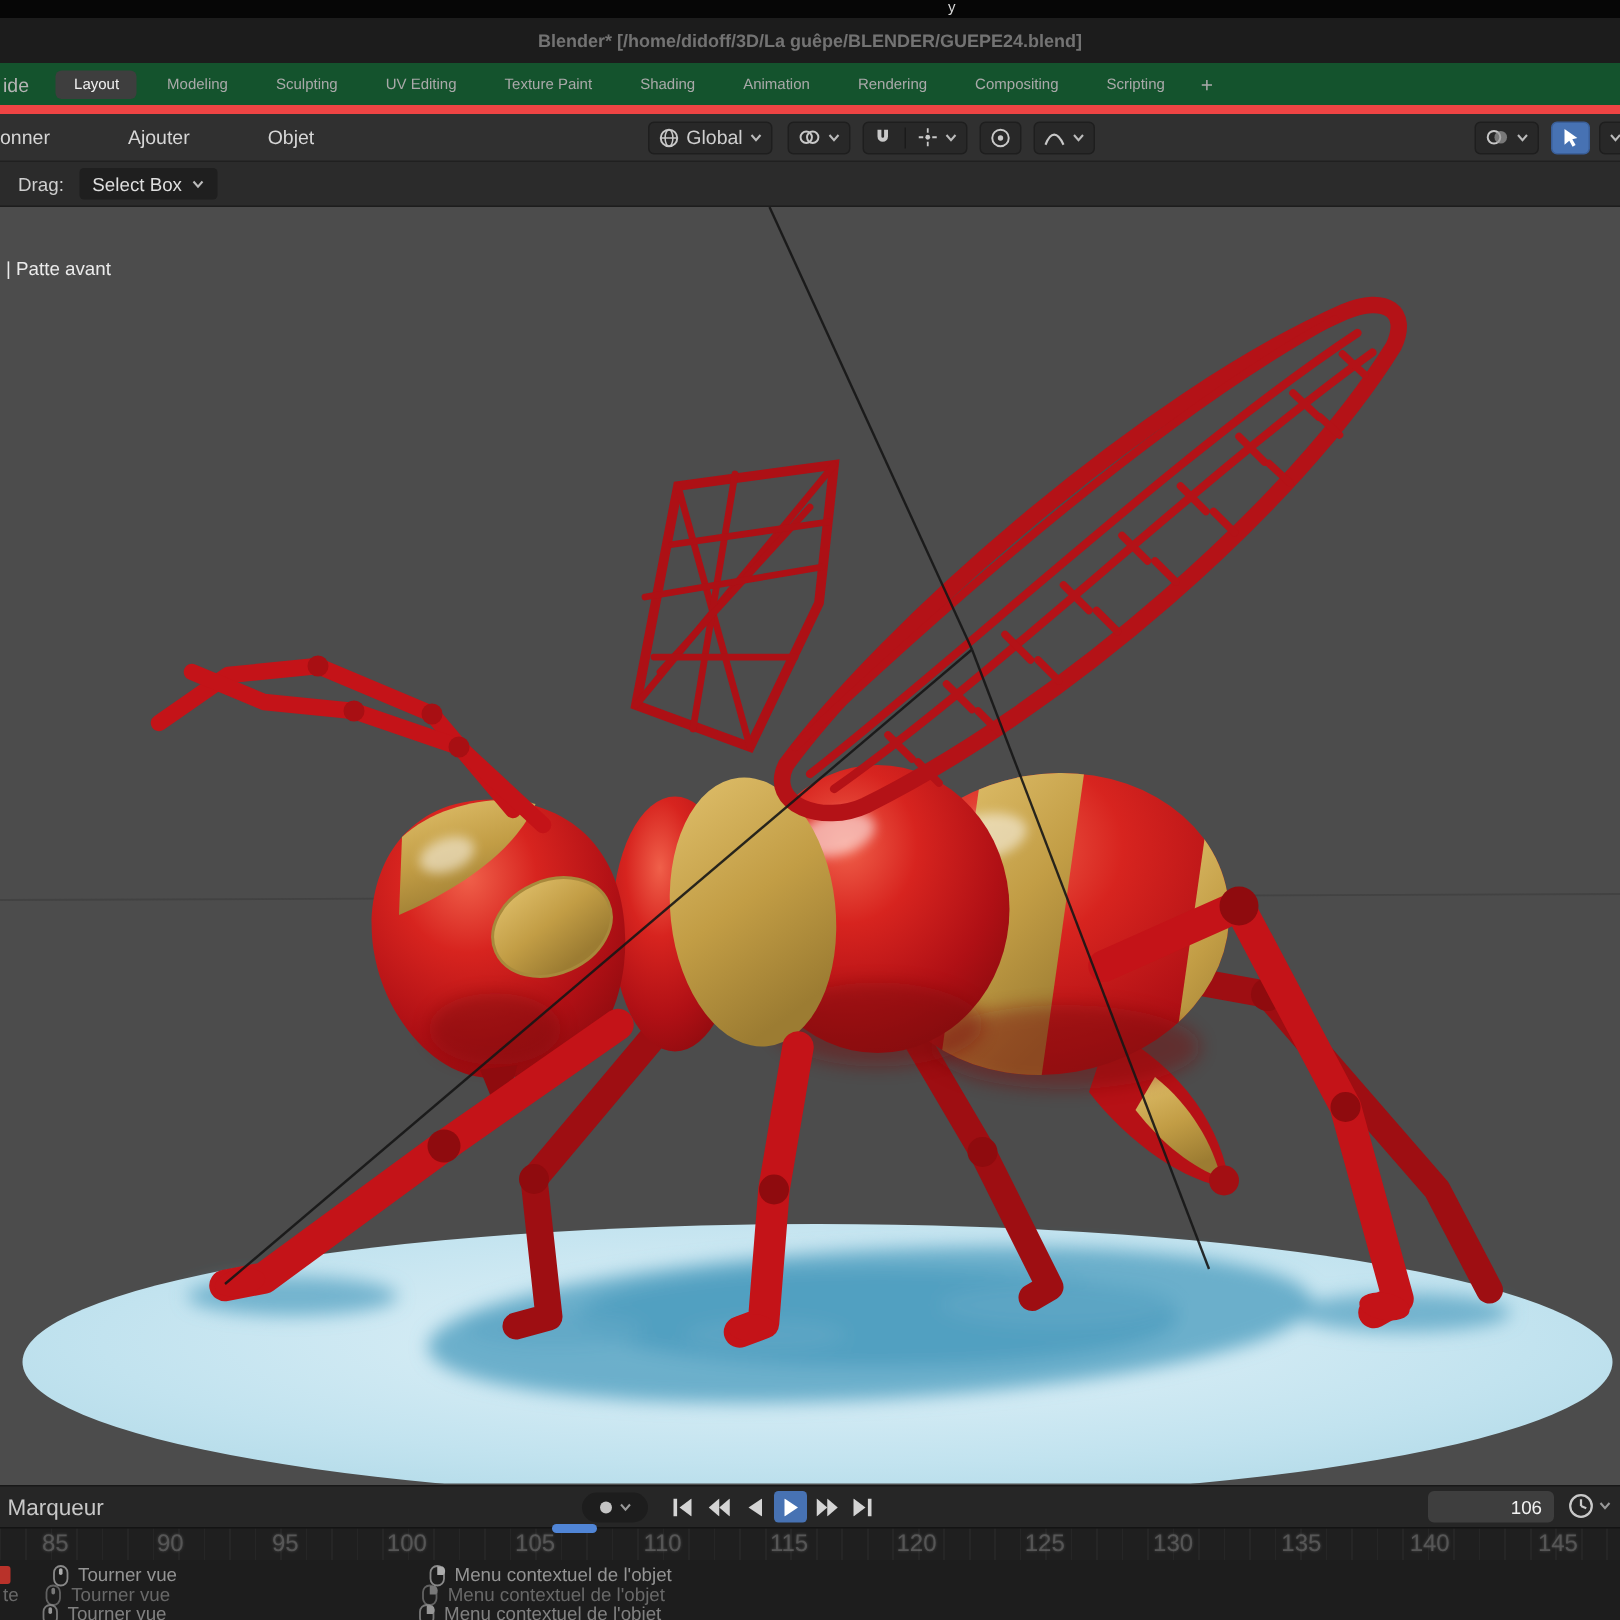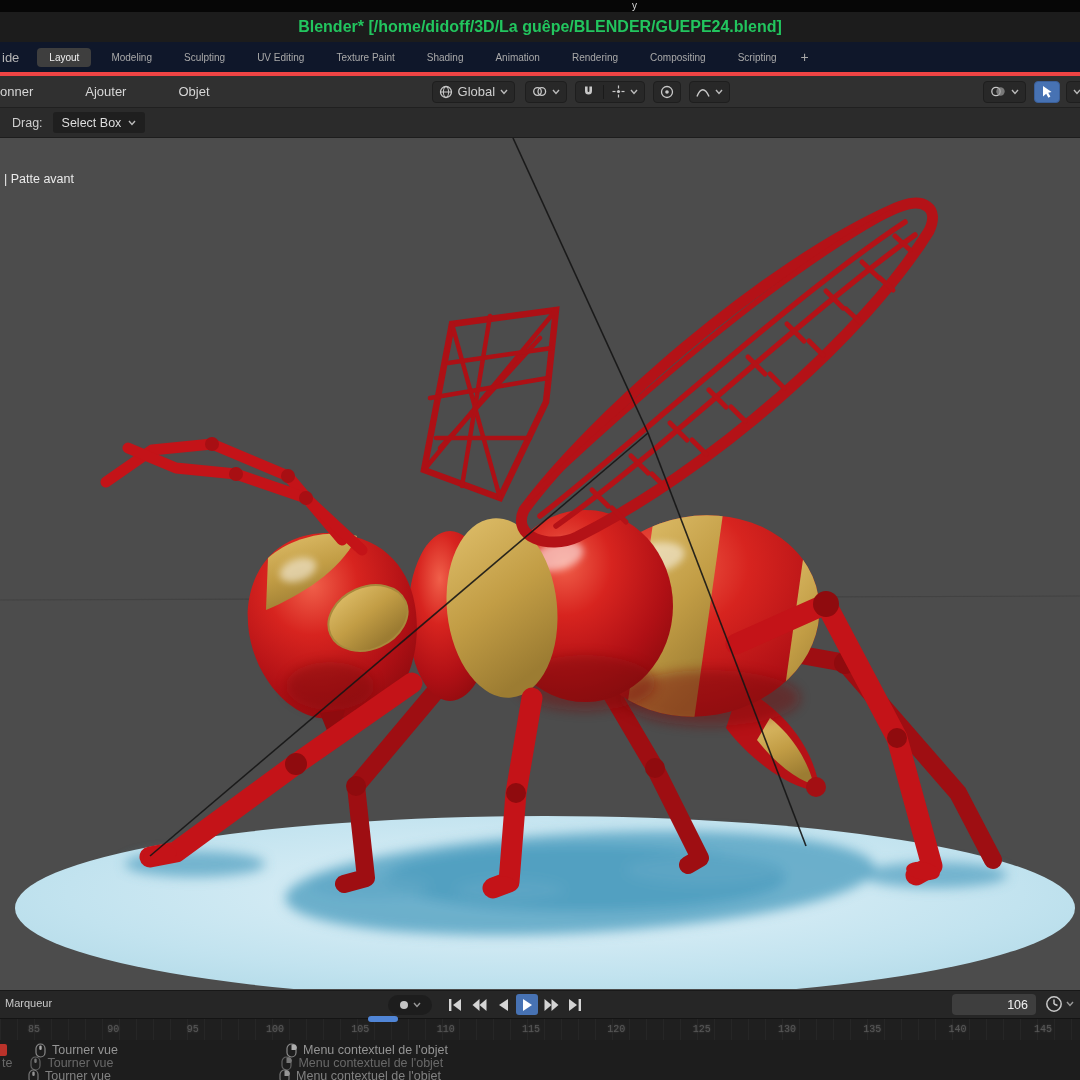--- a/index.html
+++ b/index.html
@@ -7,24 +7,24 @@
               font-family:"Liberation Sans", sans-serif; }
   #app { position:relative; width:1080px; height:1080px; overflow:hidden; background:#4c4c4c; }
   .row { position:absolute; left:0; right:0; display:flex; align-items:center; }
 
   
   #edge-strip { top:0; height:12px; background:#060606; }
   #edge-strip span { position:absolute; left:632px; top:0; font-size:10px; color:#d8d8d8; }
 
   
   #title-bar { top:12px; height:30px; background:#1c1c1c; justify-content:center; }
-  #title-bar span { font-size:16px; font-weight:bold; color:#22c55e; }
-
-  
-  #tabs-row { top:42px; height:34px; background:#0f172a; border-bottom:4px solid #ef4444; }
+  #title-bar span { font-size:12px; font-weight:bold; color:#737373; }
+
+  
+  #tabs-row { top:42px; height:34px; background:#14532d; border-bottom:6px solid #ef4444; }
   .menu-partial { font-size:13px; color:#b5b5b5; padding:0 14px 0 2px; }
   .tab { margin:0 4px; padding:4px 12px; border-radius:4px; font-size:10px; color:#a9a9a9; cursor:default; }
   .tab.active { background:#3e3e3e; color:#f2f2f2; }
   .tab-add { font-size:14px; color:#a9a9a9; padding:0 8px; }
 
   
   #header-row { top:76px; height:32px; background:#303030; border-bottom:1px solid #202020; font-size:13px; color:#d6d6d6; }
   .hmenu { padding:0 26px; }
   .pill { height:22px; background:#282828; border:1px solid #1e1e1e; border-radius:4px;
           display:flex; align-items:center; gap:5px; padding:0 6px; color:#cfcfcf; }
@@ -36,36 +36,36 @@
   #tool-row { top:108px; height:30px; background:#2b2b2b; border-bottom:1px solid #1d1d1d; padding-left:12px; gap:10px; font-size:12.5px; color:#cfcfcf; }
   .tool-btn { height:21px; background:#1f1f1f; border-radius:3px; display:flex; align-items:center; gap:7px; padding:0 9px; color:#dedede; }
 
   
   #viewport { position:absolute; top:138px; left:0; width:1080px; height:851px; background:#4c4c4c; overflow:hidden; }
   #viewport svg { position:absolute; inset:0; }
   #viewport-overlay-text { position:absolute; left:4px; top:34px; font-size:12.5px; color:#ebebeb; }
 
   
   #timeline-bar { top:990px; height:28px; background:#262626; border-top:1px solid #181818; }
-  #marker-menu { position:absolute; left:5px; top:6px; font-size:11px; color:#c8c8c8; }
+  #marker-menu { position:absolute; left:5px; top:6px; font-size:15px; color:#c8c8c8; }
   #playback-cluster { position:absolute; left:388px; top:3px; display:flex; align-items:center; gap:12px; }
   #record-pill { width:44px; height:20px; background:#1d1d1d; border-radius:10px; display:flex; align-items:center; justify-content:center; gap:5px; }
   #record-dot { width:8px; height:8px; border-radius:50%; background:#c4c4c4; }
   #playback-buttons { display:flex; gap:2px; }
   .pb { width:22px; height:21px; display:flex; align-items:center; justify-content:center; border-radius:3px; }
   .pb.play { background:#4772b3; }
   #frame-field { position:absolute; right:44px; top:3px; width:84px; height:21px; background:#3e3e3e; border-radius:4px;
                  display:flex; align-items:center; justify-content:flex-end; padding-right:8px; font-size:12.5px; color:#f2f2f2; }
   #clock-wrap { position:absolute; right:6px; top:4px; display:flex; align-items:center; gap:3px; }
 
   
   #ruler { top:1018px; height:22px; background:#1f1f1f; border-top:1px solid #141414;
            background-image:repeating-linear-gradient(90deg,#262626 0 1px,transparent 1px 17px); }
   #ruler-numbers { position:absolute; inset:0; display:flex; justify-content:space-between; align-items:center; padding:0 28px; }
-  #ruler-numbers span { font-size:10px; color:#8d8d8d; opacity:.5; text-shadow:0 0 2px #777;font-family:Liberation Mono, monospace; }
+  #ruler-numbers span { font-size:16px; color:#8d8d8d; opacity:.5; text-shadow:0 0 2px #777; }
   #playhead { position:absolute; left:368px; top:-3px; width:30px; height:6px; background:#5085d6; border-radius:3px; }
 
   
   #status-bar { top:1040px; height:40px; background:#1d1d1d; overflow:hidden; font-size:12.5px; color:#9b9b9b; }
   .status-row { position:absolute; left:0; right:0; height:14px; display:flex; align-items:center; }
   .status-row.r1 { top:3px; opacity:.95; }
   .status-row.r2 { top:16px; opacity:.6; }
   .status-row.r3 { top:29px; opacity:.8; }
   .hint { display:flex; align-items:center; gap:6px; }
   .hint.h1 { margin-left:28px; }

